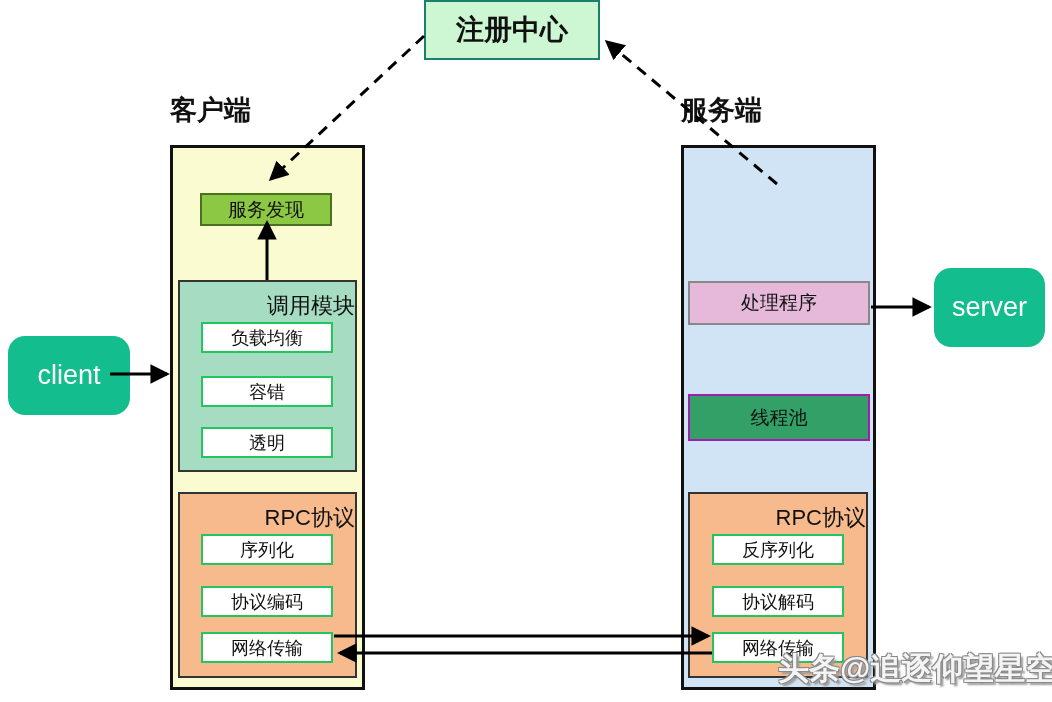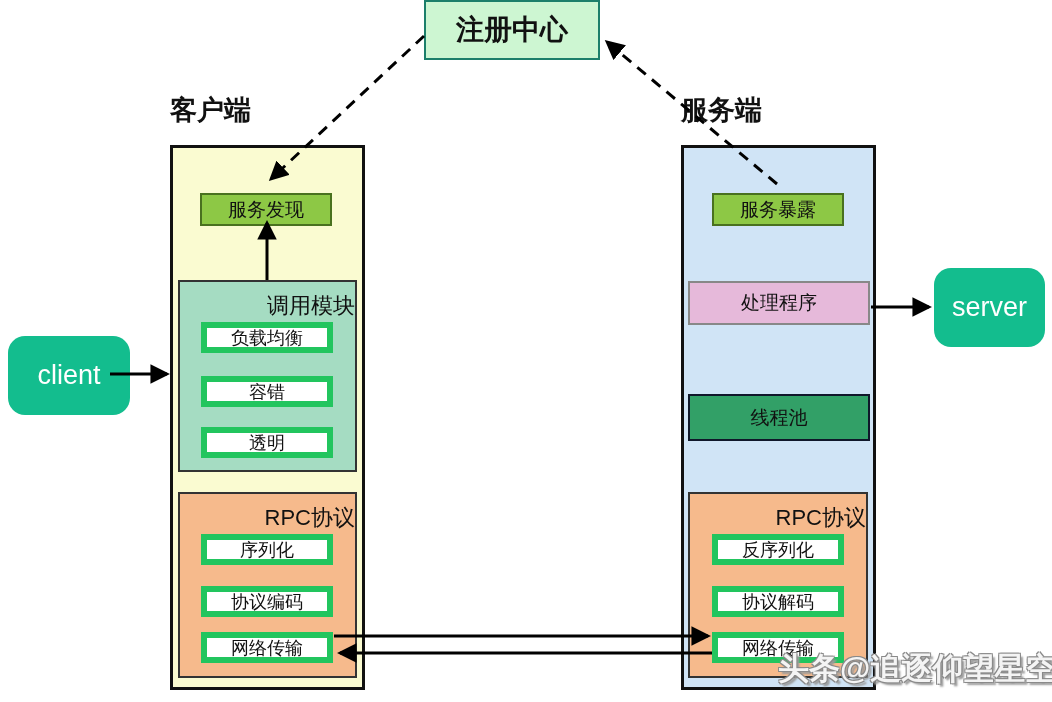--- a/index.html
+++ b/index.html
@@ -76,36 +76,36 @@
     padding-top: 9px;
   }
   .call-module { left: 178px; top: 280px; width: 179px; height: 192px; background: #a5dcc2; }
   .rpc-left    { left: 178px; top: 492px; width: 179px; height: 186px; background: #f6ba8c; }
   .rpc-right   { left: 688px; top: 492px; width: 180px; height: 186px; background: #f6ba8c; }
 
   .white-box {
     position: absolute;
     width: 132px; height: 31px;
     background: #ffffff;
-    border: 6px solid #22c55e;
+    border: 2px solid #22c55e;
     display: flex; align-items: center; justify-content: center;
     font-size: 18px; color: #111;
     z-index: 3;
   }
 
   
   .handler-box {
     left: 688px; top: 281px; width: 182px; height: 44px;
     background: #e6b9da; border: 2px solid #888;
     display: flex; align-items: center; justify-content: center;
     font-size: 19px; color: #111; z-index: 3;
   }
   .threadpool-box {
     left: 688px; top: 394px; width: 182px; height: 47px;
-    background: #32a067; border: 2px solid #0f172a;
+    background: #32a067; border: 2px solid #a21caf;
     display: flex; align-items: center; justify-content: center;
     font-size: 19px; color: #111; z-index: 3;
   }
 
   
   .pill {
     background: #13bd8e;
     border-radius: 17px;
     display: flex; align-items: center; justify-content: center;
     font-size: 27px; color: #ffffff;
@@ -173,21 +173,20 @@
   <div class="abs white-box" style="left:201px; top:376px;">容错</div>
   <div class="abs white-box" style="left:201px; top:427px;">透明</div>
 
   <div class="abs module rpc-left">
     <div class="module-title">RPC协议</div>
   </div>
   <div class="abs white-box" style="left:201px; top:534px;">序列化</div>
   <div class="abs white-box" style="left:201px; top:586px;">协议编码</div>
   <div class="abs white-box" style="left:201px; top:632px;">网络传输</div>
 
-  <div class="abs green-chip expose-chip">服务暴露</div>
 
   <div class="abs handler-box">处理程序</div>
 
   <div class="abs threadpool-box">线程池</div>
 
   <div class="abs module rpc-right">
     <div class="module-title">RPC协议</div>
   </div>
   <div class="abs white-box" style="left:712px; top:534px;">反序列化</div>
   <div class="abs white-box" style="left:712px; top:586px;">协议解码</div>

